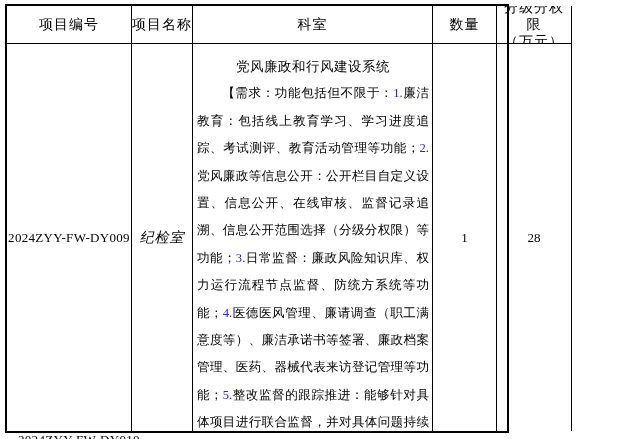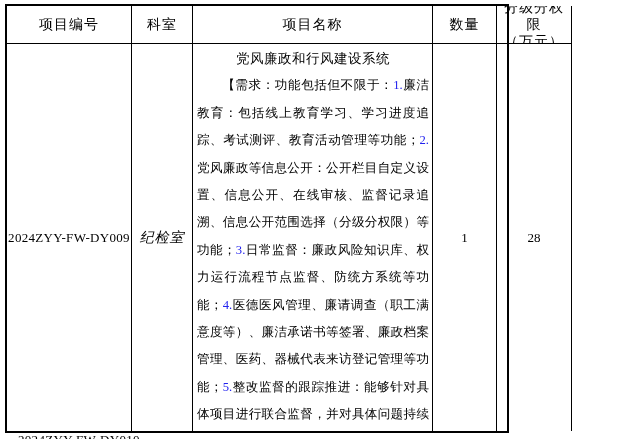--- a/index.html
+++ b/index.html
@@ -44,20 +44,21 @@
     display:block;
     padding:1px 3px 0 4px;
     font-size:12.6px;
     line-height:27.4px;
     text-align:justify;
   }
   .name-title {
     text-align:center;
     font-size:13.5px;
     letter-spacing:0.5px;
+    margin-top:8px;
   }
   .name-desc {
     text-indent:2em;
   }
   .clip-frag {
     position:absolute;
     left:18px; top:432px;
     font-size:13px;
     letter-spacing:0.3px;
     white-space:nowrap;
@@ -65,24 +66,24 @@
 </style>
 </head>
 <body>
 
 <div class="tbl">
 
   <div class="cell hdr">
     <span>项目编号</span>
   </div>
   <div class="cell hdr">
-    <span>科室</span>
+    <span>项目名称</span>
   </div>
   <div class="cell hdr">
-    <span>项目名称</span>
+    <span>科室</span>
   </div>
   <div class="cell hdr">
     <span>数量</span>
   </div>
   <div class="cell hdr">
     <span>分级分权限</span>
     <span>（万元）</span>
   </div>
   <div class="cell hdr last">
     <span>预算总价</span>

